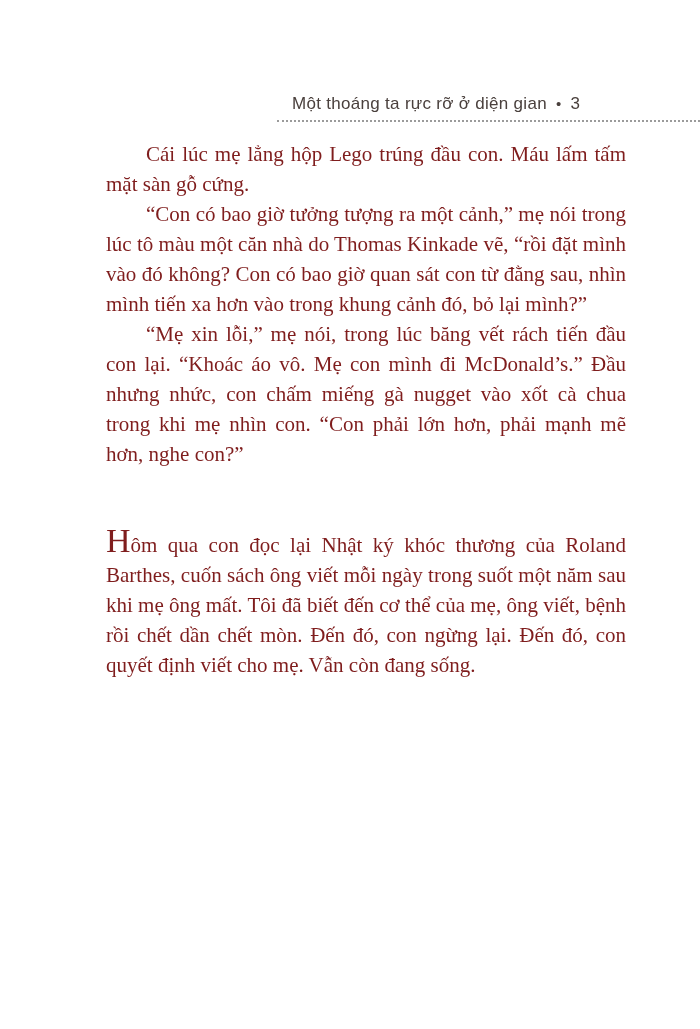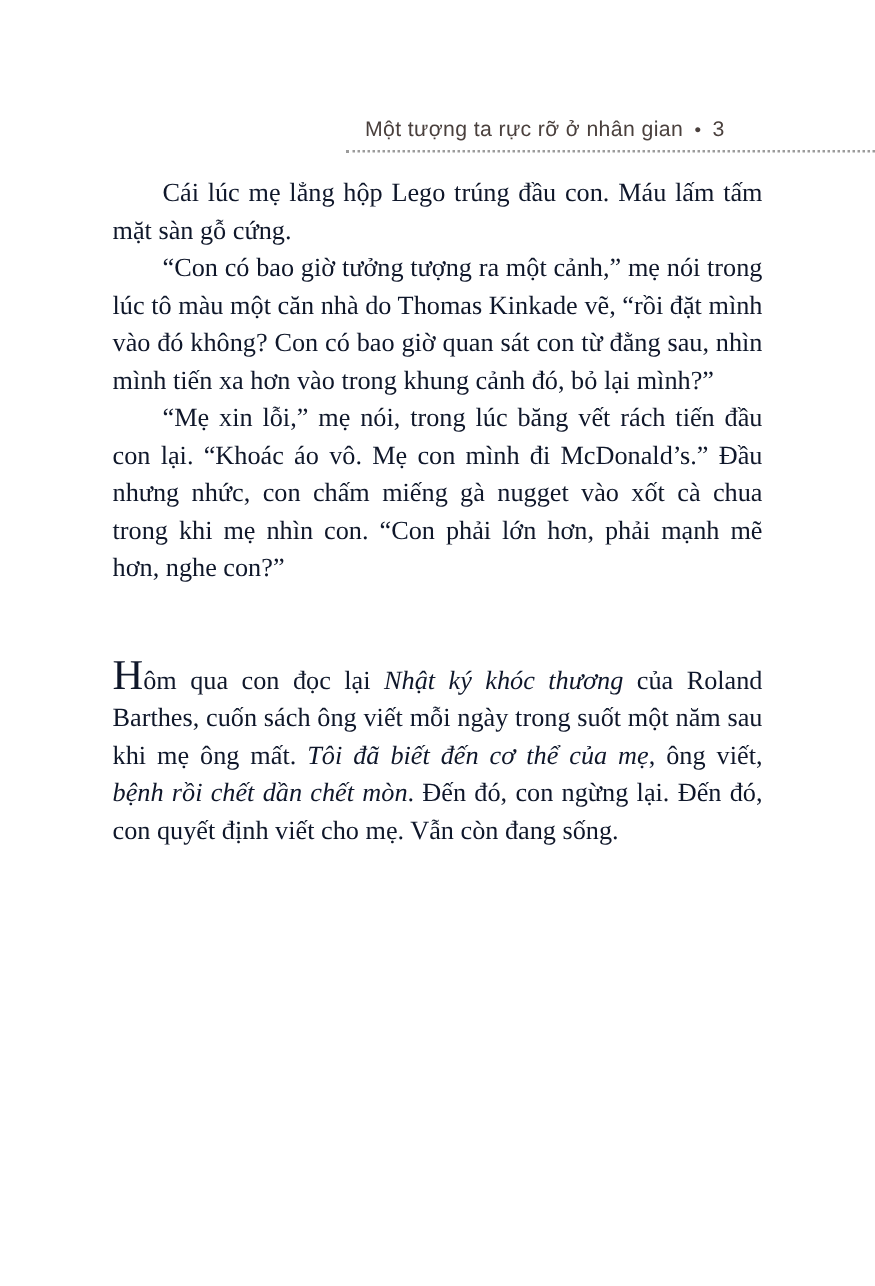--- a/index.html
+++ b/index.html
@@ -56,34 +56,33 @@
     text-indent: 0;
   }
   .text-block p.section-start {
     margin-top: 57px;
   }
   .initial {
     font-size: 34px;
     line-height: 30px;
   }
   .italic {
-    font-style: italic;
   }
 </style>
 </head>
 <body style="background: rgb(255, 255, 255);">
 
 <div class="page" style="background: rgb(255, 255, 255);">
 
   <div class="header" style="color: rgb(74, 64, 61);">
-    <span>Một tượng ta rực rỡ ở nhân gian</span><span class="sep">•</span><span>3</span>
+    <span>Một thoáng ta rực rỡ ở diện gian</span><span class="sep">•</span><span>3</span>
   </div>
 
   <div class="dotted-line" style="border-top-color: rgb(155, 155, 155);"></div>
 
-  <div class="text-block" style="color: #0f172a;">
+  <div class="text-block" style="color: #7f1d1d; margin-left: 16px;">
       <p><span>Cái lúc mẹ lẳng hộp Lego trúng đầu con. Máu lấm tấm mặt sàn gỗ cứng.</span></p>
       <p><span>“Con có bao giờ tưởng tượng ra một cảnh,” mẹ nói trong lúc tô màu một căn nhà do Thomas Kinkade vẽ, “rồi đặt mình vào đó không? Con có bao giờ quan sát con từ đằng sau, nhìn mình tiến xa hơn vào trong khung cảnh đó, bỏ lại mình?”</span></p>
       <p><span>“Mẹ xin lỗi,” mẹ nói, trong lúc băng vết rách tiến đầu con lại. “Khoác áo vô. Mẹ con mình đi McDonald’s.” Đầu nhưng nhức, con chấm miếng gà nugget vào xốt cà chua trong khi mẹ nhìn con. “Con phải lớn hơn, phải mạnh mẽ hơn, nghe con?”</span></p>
       <p class="no-indent section-start"><span class="initial">H</span><span>ôm qua con đọc lại </span><span class="italic">Nhật ký khóc thương</span><span> của Roland Barthes, cuốn sách ông viết mỗi ngày trong suốt một năm sau khi mẹ ông mất. </span><span class="italic">Tôi đã biết đến cơ thể của mẹ</span><span>, ông viết, </span><span class="italic">bệnh rồi chết dần chết mòn</span><span>. Đến đó, con ngừng lại. Đến đó, con quyết định viết cho mẹ. Vẫn còn đang sống.</span></p>
     </div>
 
 </div>
 
 </body></html>

